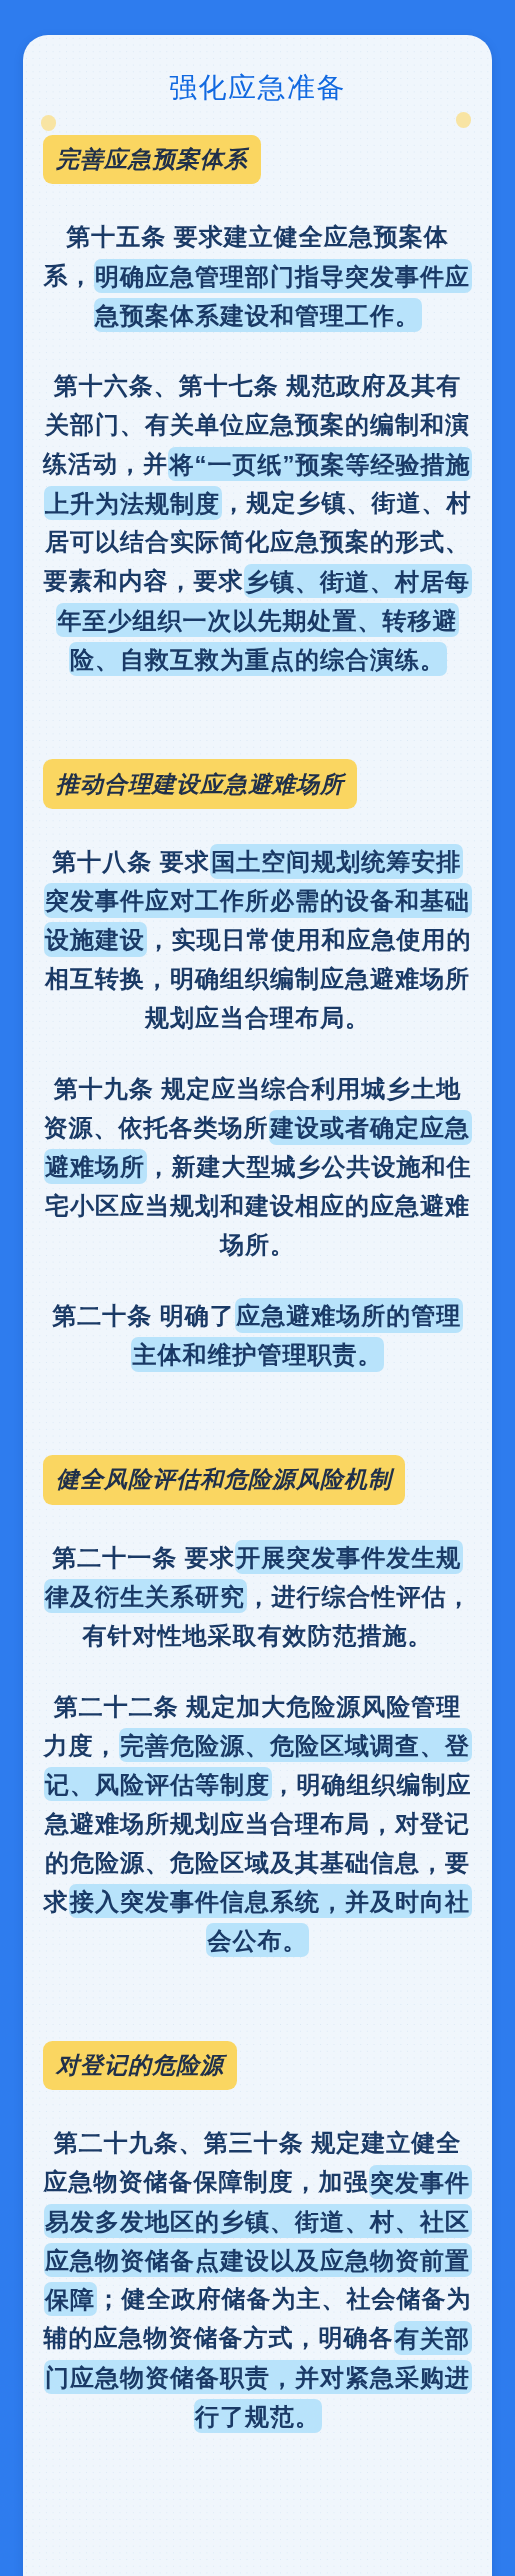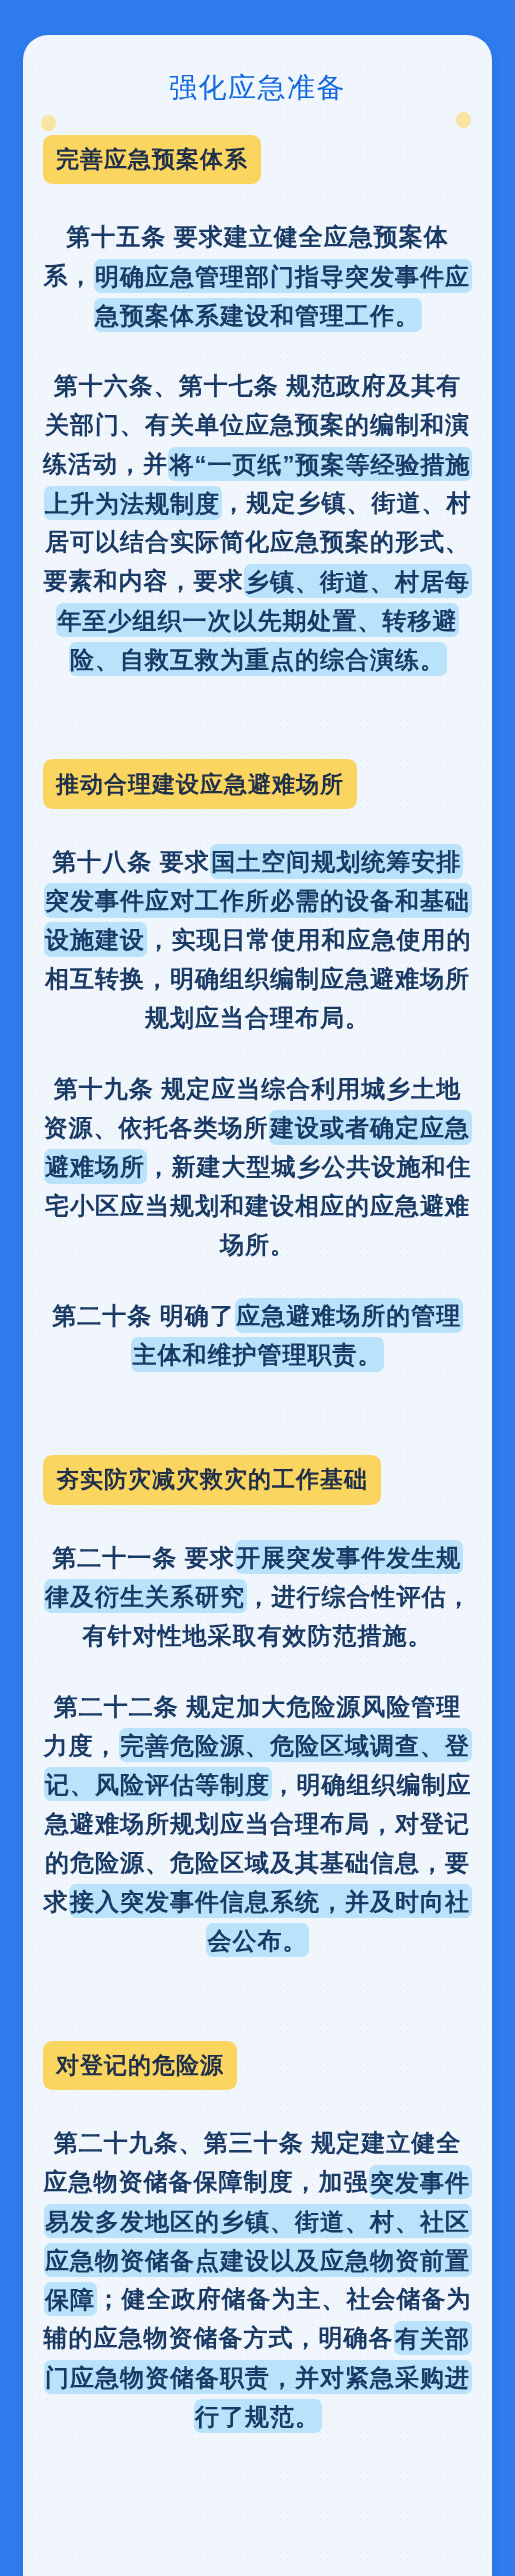--- a/index.html
+++ b/index.html
@@ -34,20 +34,21 @@
   }
   .t2 .txt{position:relative;z-index:1;}
   .dot{position:absolute;width:15.5px;height:15.5px;border-radius:50%;background:#F8E4A3;}
   .dot-l{left:17.5px;top:80px;}
   .dot-r{right:20.6px;top:77px;}
   .badge{
     display:inline-block;background:#FAD661;color:#20304A;
     font-size:23px;font-weight:800;letter-spacing:1px;
     padding:9.3px 13.4px;border-radius:9.3px;
     margin:49px 0 33px;
+    font-style:italic;
   }
   .section:first-of-type .badge{margin-top:0;}
   .para{
     color:#1A3A66;font-size:24px;font-weight:700;
     line-height:39px;letter-spacing:1px;
     margin:0 0 32px;text-align:center;
   }
   .para mark{
     background:#B8E3FB;color:inherit;
     padding:3.6px 1.5px;border-radius:7.2px;
@@ -60,19 +61,19 @@
 <div class="card">
   <span class="dot dot-l"></span>
   <span class="dot dot-r"></span>
   <div class="inner">
     <div class="title-wrap">
       <h1 class="title"><span class="t-line">强化应急准备</span></h1>
     </div>
     <div id="sections">
         <section class="section"><div class="badge">完善应急预案体系</div><p class="para"><span>第十五条 要求建立健全应急预案体系，</span><mark>明确应急管理部门指导突发事件应急预案体系建设和管理工作。</mark></p><p class="para"><span>第十六条、第十七条 规范政府及其有关部门、有关单位应急预案的编制和演练活动，并</span><mark>将“一页纸”预案等经验措施上升为法规制度</mark><span>，规定乡镇、街道、村居可以结合实际简化应急预案的形式、要素和内容，要求</span><mark>乡镇、街道、村居每年至少组织一次以先期处置、转移避险、自救互救为重点的综合演练。</mark></p></section>
         <section class="section"><div class="badge">推动合理建设应急避难场所</div><p class="para"><span>第十八条 要求</span><mark>国土空间规划统筹安排突发事件应对工作所必需的设备和基础设施建设</mark><span>，实现日常使用和应急使用的相互转换，明确组织编制应急避难场所规划应当合理布局。</span></p><p class="para"><span>第十九条 规定应当综合利用城乡土地资源、依托各类场所</span><mark>建设或者确定应急避难场所</mark><span>，新建大型城乡公共设施和住宅小区应当规划和建设相应的应急避难场所。</span></p><p class="para"><span>第二十条 明确了</span><mark>应急避难场所的管理主体和维护管理职责。</mark></p></section>
-        <section class="section"><div class="badge">夯实防灾减灾救灾的工作基础</div><p class="para"><span>第二十一条 要求</span><mark>开展突发事件发生规律及衍生关系研究</mark><span>，进行综合性评估，有针对性地采取有效防范措施。</span></p><p class="para"><span>第二十二条 规定加大危险源风险管理力度，</span><mark>完善危险源、危险区域调查、登记、风险评估等制度</mark><span>，明确组织编制应急避难场所规划应当合理布局，对登记的危险源、危险区域及其基础信息，要求</span><mark>接入突发事件信息系统，并及时向社会公布。</mark></p></section>
+        <section class="section"><div class="badge">健全风险评估和危险源风险机制</div><p class="para"><span>第二十一条 要求</span><mark>开展突发事件发生规律及衍生关系研究</mark><span>，进行综合性评估，有针对性地采取有效防范措施。</span></p><p class="para"><span>第二十二条 规定加大危险源风险管理力度，</span><mark>完善危险源、危险区域调查、登记、风险评估等制度</mark><span>，明确组织编制应急避难场所规划应当合理布局，对登记的危险源、危险区域及其基础信息，要求</span><mark>接入突发事件信息系统，并及时向社会公布。</mark></p></section>
         <section class="section"><div class="badge">对登记的危险源</div><p class="para"><span>第二十九条、第三十条 规定建立健全应急物资储备保障制度，加强</span><mark>突发事件易发多发地区的乡镇、街道、村、社区应急物资储备点建设以及应急物资前置保障</mark><span>；健全政府储备为主、社会储备为辅的应急物资储备方式，明确各</span><mark>有关部门应急物资储备职责，并对紧急采购进行了规范。</mark></p></section>
         <section class="section"></section>
       </div>
   </div>
 </div>
 
 
 </body></html>

